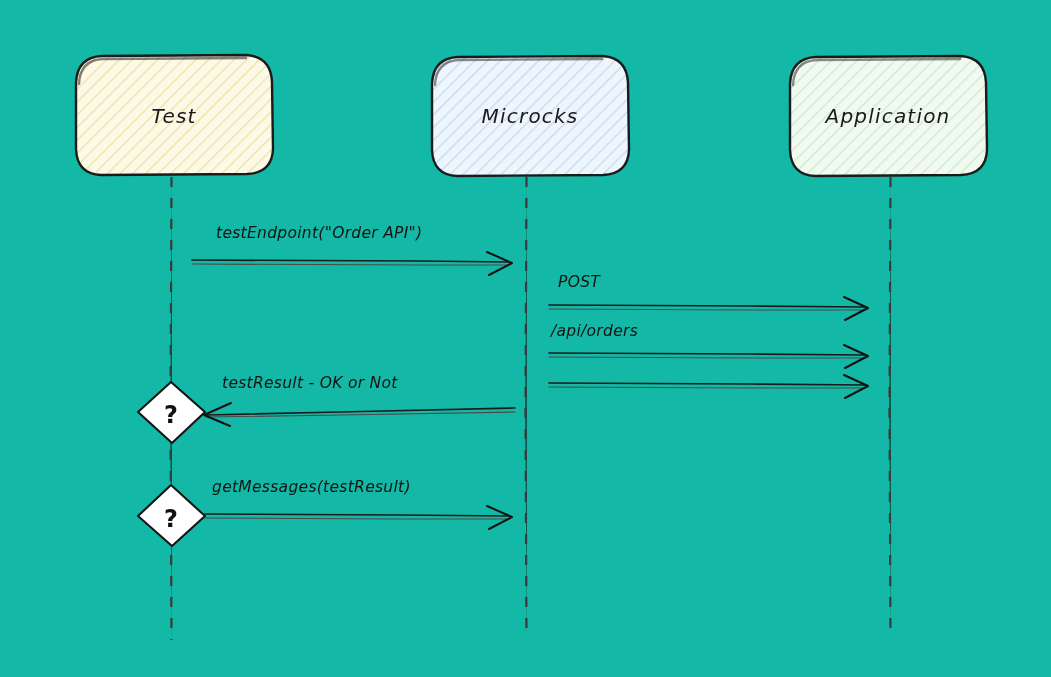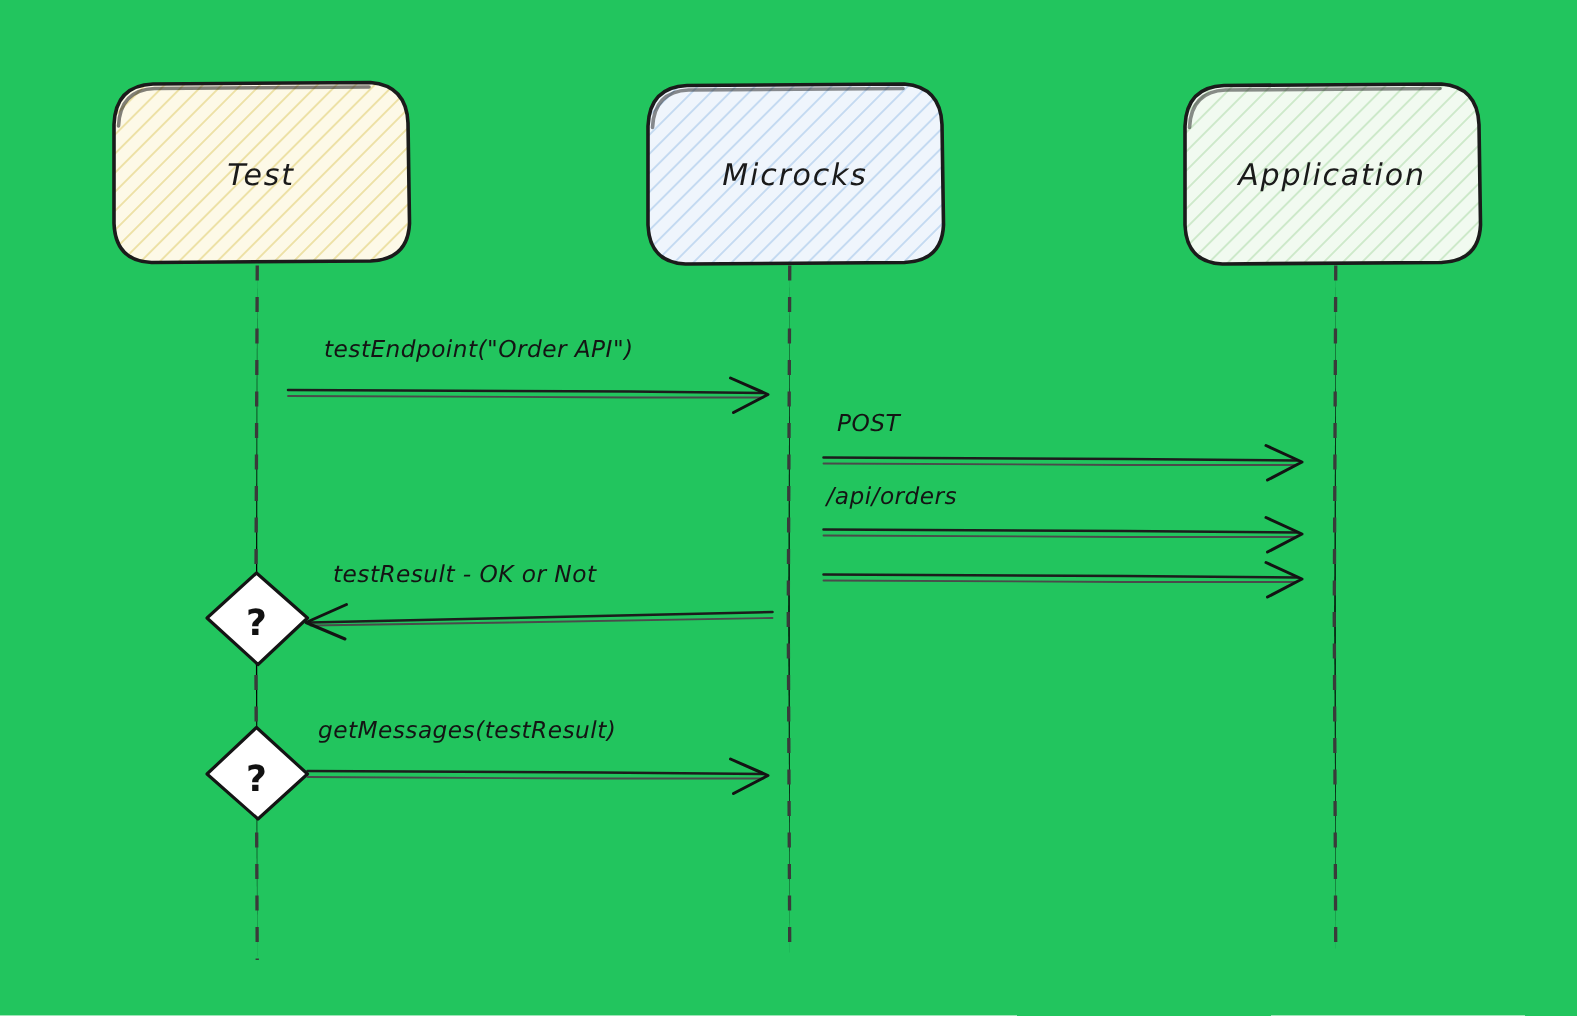--- a/index.html
+++ b/index.html
@@ -10,21 +10,21 @@
   body {
     width: 1051px;
     height: 677px;
     font-family: "DejaVu Sans", sans-serif;
     overflow: hidden;
   }
   #diagram-root {
     position: relative;
     width: 1051px;
     height: 677px;
-    background: #22c55e;
+    background: #14b8a6;
   }
   svg.canvas {
     position: absolute;
     left: 0;
     top: 0;
     width: 1051px;
     height: 677px;
   }
   .participant-label {
     font-family: "DejaVu Sans", sans-serif;

